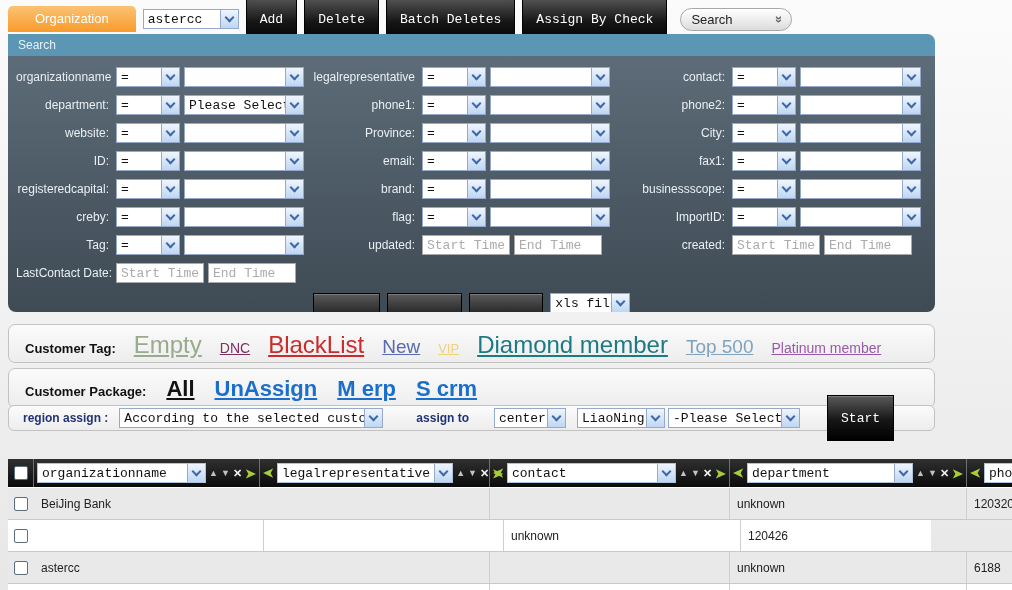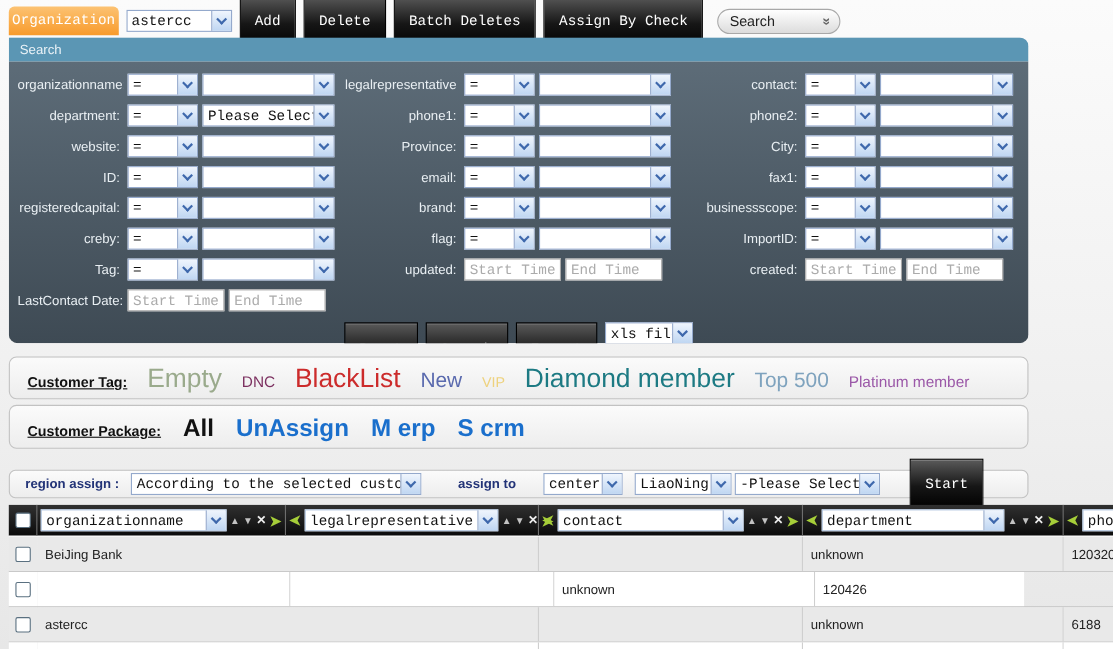--- a/index.html
+++ b/index.html
@@ -1,22 +1,22 @@
 <!DOCTYPE html>
 <html><head>
 <meta charset="utf-8">
 <style>
   html,body{margin:0;padding:0;background:#DDD;}
   .stage{position:relative;width:1012px;height:590px;overflow:hidden;
          background:linear-gradient(180deg,#FBFBFB 0%,#F1F1F1 55%,#E7E7E7 100%);
          font-family:"Liberation Sans",sans-serif;}
   
   .topbar{position:absolute;left:8px;top:6px;height:26px;display:flex;align-items:center;gap:7px;}
-  .tab{height:26px;box-sizing:border-box;padding:5px 3px 0;background:linear-gradient(#FCC272,#F89B2C);
-       color:#FFF;font-size:13px;border-radius:5px 5px 0 0;font-family:Liberation Mono, monospace;}
+  .tab{height:26px;box-sizing:border-box;padding:5px 27px 0;background:linear-gradient(#FCC272,#F89B2C);
+       color:#FFF;font-size:13px;border-radius:5px 5px 0 0;}
   .btn-k{height:21px;background:linear-gradient(#5A5A5A,#161616 55%,#000);color:#FFF;
          font:13px "Liberation Mono",monospace;border:1px solid #000;padding:13px 13px;
          display:inline-flex;align-items:center;box-shadow:inset 0 1px 0 #7A7A7A;cursor:pointer;white-space:nowrap;}
   .search-toggle{margin-left:6px;width:112px;height:23px;border:1px solid #A8A8A8;border-radius:12px;
          background:linear-gradient(#FFFFFF,#DCDCDC);display:flex;align-items:center;
          padding:0 10px;box-sizing:border-box;font-size:13px;color:#222;cursor:pointer;}
   .search-toggle .lbl{flex:1;}
   .chev-up{color:#666;font-size:13px;display:inline-block;transform:rotate(-90deg);font-weight:bold;}
   
   .fsel{height:20px;border:1px solid #94A9CC;background:#FFF;display:inline-flex;align-items:center;
@@ -35,30 +35,30 @@
          grid-auto-rows:28px;column-gap:4px;align-items:center;}
   .flabel{color:#E9EFF3;font-size:12px;text-align:right;padding-right:3px;white-space:nowrap;overflow:hidden;}
   .dpair{display:flex;gap:4px;grid-column:span 2;}
   .dinp{height:20px;width:88px;border:1px solid #A9A9A9;background:#FFF;
         font:13px "Liberation Mono",monospace;color:#666;padding:0 4px;box-sizing:border-box;}
   .dinp::placeholder{color:#ABABAB;}
   .panel-foot{display:flex;justify-content:center;gap:7px;margin-top:6px;}
   
   .box{position:absolute;left:8px;width:927px;box-sizing:border-box;border:1px solid #C2C2C2;border-radius:7px;
        background:linear-gradient(#FBFBFB,#EDEDED);display:flex;align-items:baseline;padding:0 16px;}
-  .box-label{font-size:13px;font-weight:bold;color:#111;white-space:nowrap;text-decoration:underline;}
-  .lnk{cursor:pointer;white-space:nowrap;}
+  .box-label{font-size:13px;font-weight:bold;color:#111;white-space:nowrap;}
+  .lnk{text-decoration:underline;cursor:pointer;white-space:nowrap;}
   .tg0{font-size:24px;color:#9AAA8C;} .tg1{font-size:14px;color:#7C3060;}
   .tg2{font-size:24px;color:#CC2B2B;} .tg3{font-size:19px;color:#5A6AAE;}
   .tg4{font-size:13px;color:#EED27E;} .tg5{font-size:24px;color:#1D7A83;}
   .tg6{font-size:19px;color:#7FA3BE;} .tg7{font-size:14px;color:#9B59A8;}
   .pk0{font-size:22px;color:#111;font-weight:bold;} .pk{font-size:22px;color:#1A6FCC;font-weight:bold;}
   .box-tag{top:324px;height:39px;gap:18px;padding-top:6px;}
   .box-pkg{top:368px;height:40px;gap:20px;padding-top:7px;}
-  .box-region{top:427px;height:26px;border-radius:6px;align-items:center;gap:11px;padding:0 14px;}
+  .box-region{top:405px;height:26px;border-radius:6px;align-items:center;gap:11px;padding:0 14px;}
   .rlabel{font-size:12px;font-weight:bold;color:#223377;white-space:nowrap;}
   
   .tbl{position:absolute;left:8px;top:459px;width:1160px;}
   .thead{display:flex;height:28px;background:linear-gradient(#303030,#0B0B0B);}
   .th{display:flex;align-items:center;gap:3px;box-sizing:border-box;padding:0 3px;border-right:1px solid #6E6E6E;}
   .th:last-child{border-right:none;}
   .th .fsel{flex:1;border-color:#AFC3DE;}
   .ic{font-size:9px;color:#C2C2C2;cursor:pointer;line-height:1;}
   .ic-x{font-size:11px;color:#EFEFEF;font-weight:bold;cursor:pointer;line-height:1;}
   .ic-r{font-size:13px;color:#A6CE39;font-weight:bold;cursor:pointer;line-height:1;}

